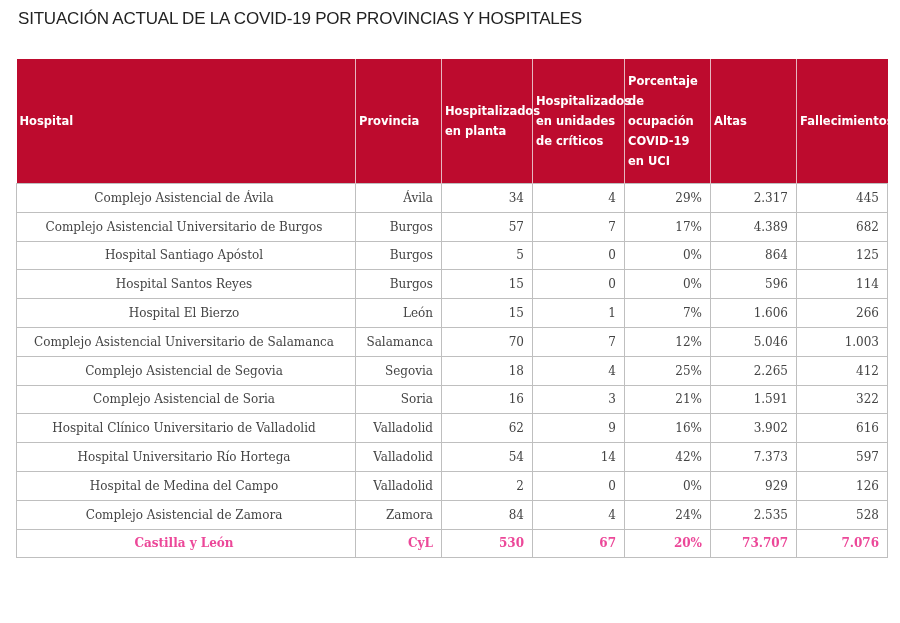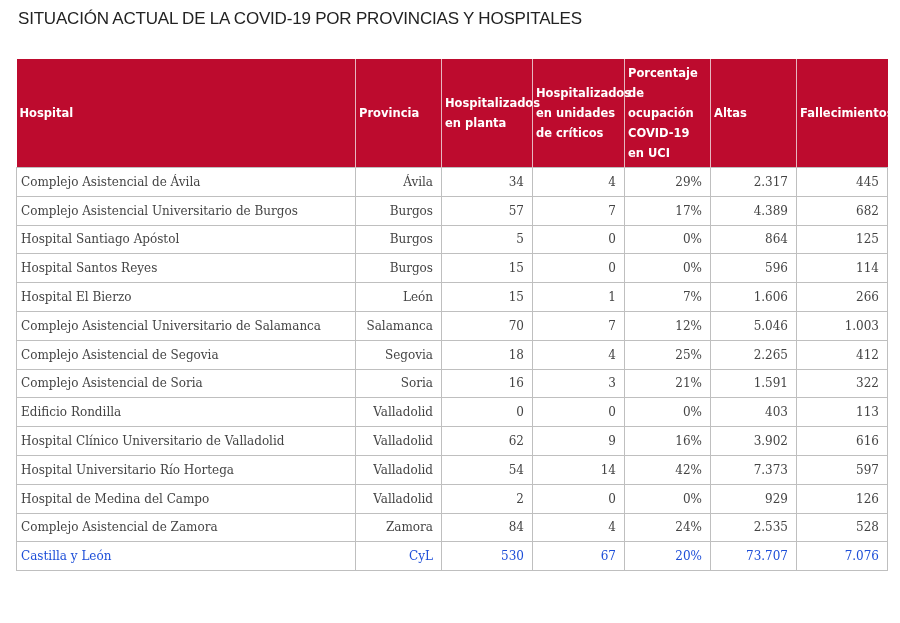--- a/index.html
+++ b/index.html
@@ -19,41 +19,41 @@
   }
   table.covid th {
     background:#bd0b2e;
     color:#ffffff;
     font-family:"DejaVu Sans", sans-serif;
     font-weight:bold;
     font-size:11.5px;
     line-height:20px;
     text-align:left;
     vertical-align:middle;
-    padding:4px 3px;
+    padding:12px 3px;
     height:86px;
     border-right:1px solid #e6b7c0;
     box-sizing:border-box;
     margin-left:35px;
   }
   table.covid th:last-child { border-right:none; }
   table.covid td {
     font-family:"DejaVu Serif", serif;
     font-size:12px;
     color:#444444;
     height:28.8px;
     padding:0 8px 0 4px;
     border:1px solid #bfbfbf;
     box-sizing:border-box;
     white-space:nowrap;
     overflow:hidden;
   }
   table.covid td.num { text-align:right; }
-  table.covid td.txt { text-align:left; }
-  table.covid tr.total td { font-weight:normal; color:#1d4ed8; }
+  table.covid td.txt { text-align:center; }
+  table.covid tr.total td { font-weight:bold; color:#ec4899; }
 </style>
 </head>
 <body>
 
 <div class="title">SITUACIÓN ACTUAL DE LA COVID-19 POR PROVINCIAS Y HOSPITALES</div>
 
 <table class="covid">
   <colgroup>
     <col style="width:339px">
     <col style="width:86px">
@@ -141,29 +141,20 @@
       <tr>
         <td class="txt">Complejo Asistencial de Soria</td>
         <td class="num">Soria</td>
         <td class="num">16</td>
         <td class="num">3</td>
         <td class="num">21%</td>
         <td class="num">1.591</td>
         <td class="num">322</td>
       </tr>
       <tr>
-        <td class="txt">Edificio Rondilla</td>
-        <td class="num">Valladolid</td>
-        <td class="num">0</td>
-        <td class="num">0</td>
-        <td class="num">0%</td>
-        <td class="num">403</td>
-        <td class="num">113</td>
-      </tr>
-      <tr>
         <td class="txt">Hospital Clínico Universitario de Valladolid</td>
         <td class="num">Valladolid</td>
         <td class="num">62</td>
         <td class="num">9</td>
         <td class="num">16%</td>
         <td class="num">3.902</td>
         <td class="num">616</td>
       </tr>
       <tr>
         <td class="txt">Hospital Universitario Río Hortega</td>

